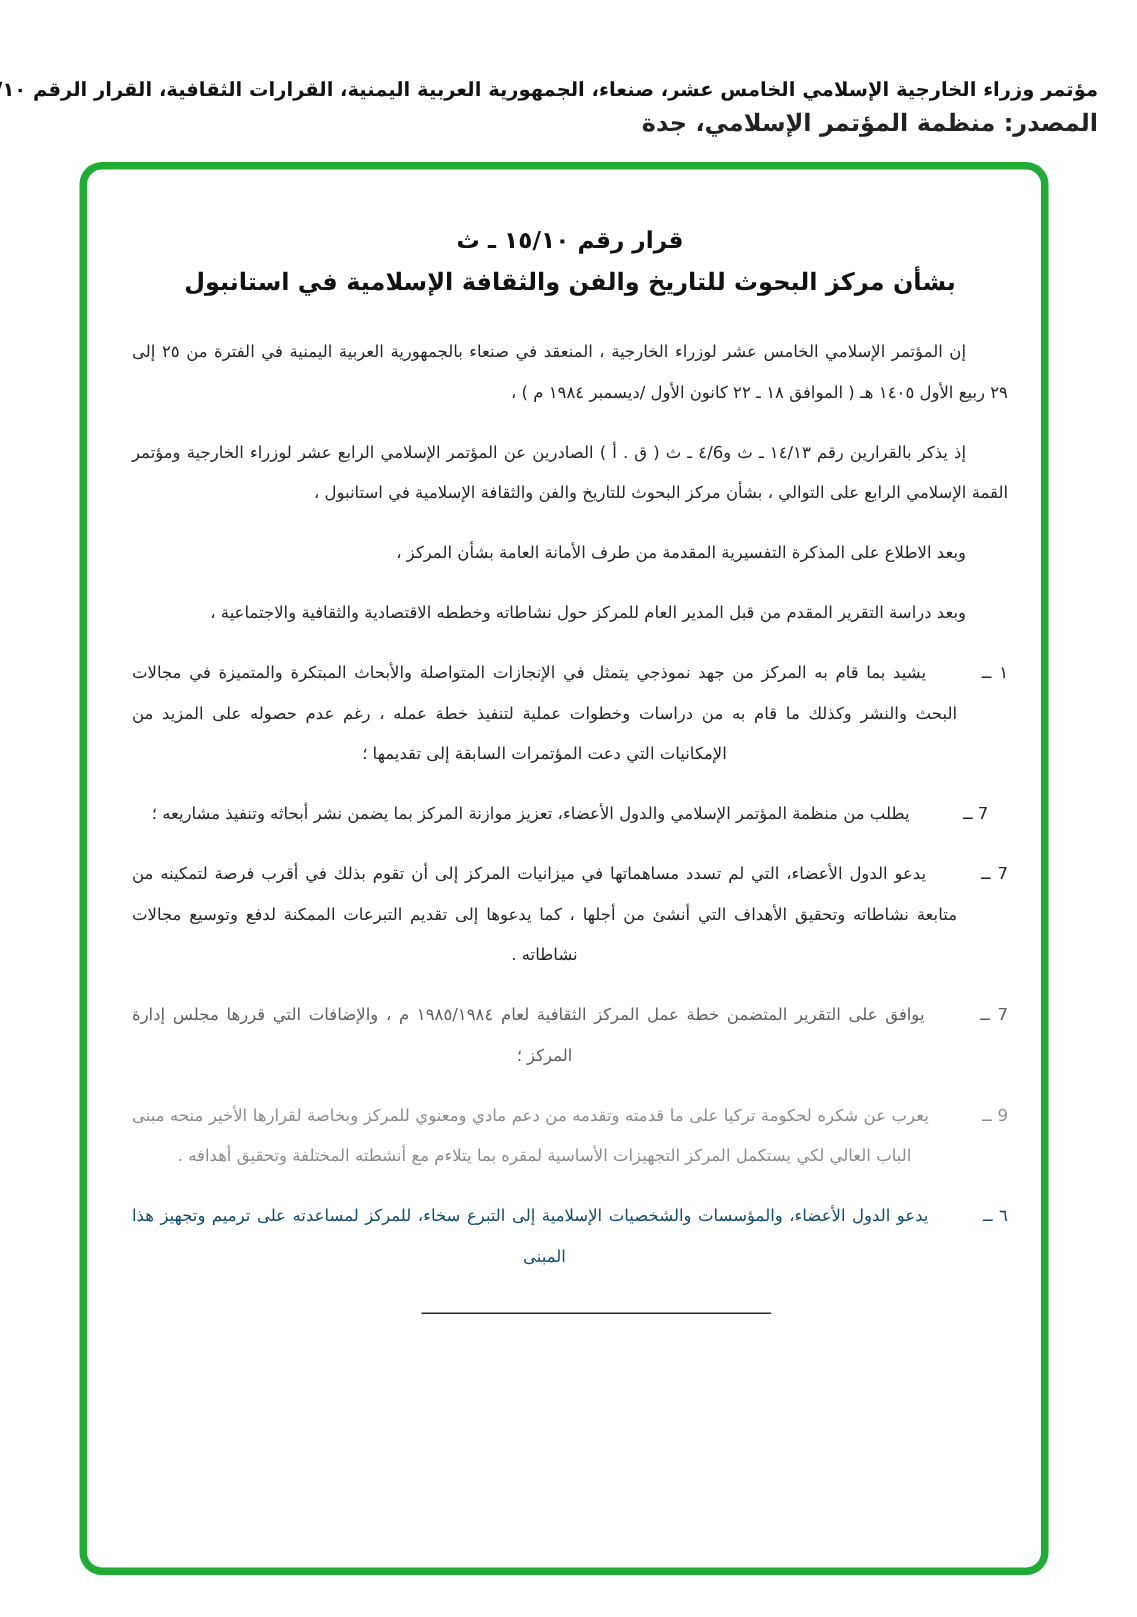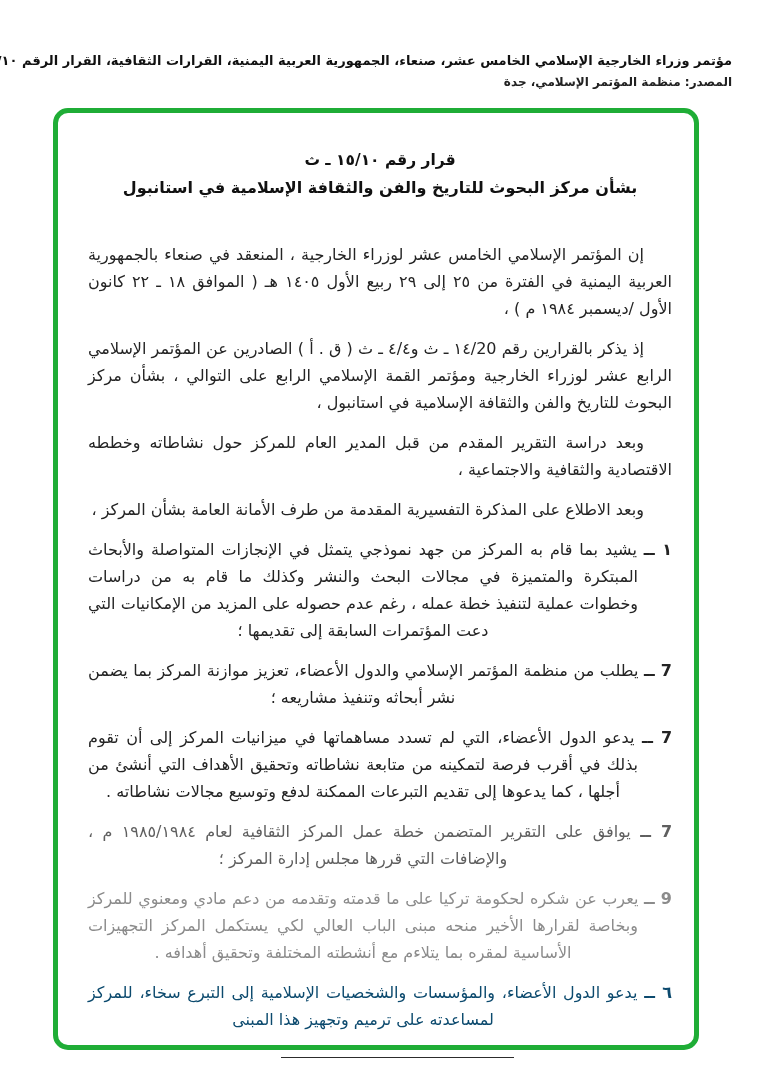--- a/index.html
+++ b/index.html
@@ -17,21 +17,21 @@
     text-align: right;
   }
   .citation-line {
     font-size: 13px;
     font-weight: bold;
     color: #111;
     white-space: nowrap;
     line-height: 22px;
   }
   .source-line {
-    font-size: 12px;
+    font-size: 16px;
     font-weight: bold;
     color: #222;
     text-align: right;
     padding-left: 300px; 
     line-height: 16px;
     margin-top: 2px;
   }
   .source-line .inner { display: inline-block; direction: rtl; }
 
   
@@ -54,39 +54,39 @@
     font-size: 15.5px;
     font-weight: bold;
     color: #111;
     margin-bottom: 9px;
   }
   .res-subject {
     text-align: center;
     font-size: 16px;
     font-weight: bold;
     color: #111;
-    margin-bottom: 44px;
+    margin-bottom: 24px;
   }
 
   .para, .item {
-    font-size: 16px;
+    font-size: 11px;
     line-height: 27px;
     text-align: justify;
     text-align-last: right;
     margin-bottom: 13px;
     color: #242424;
   }
   .para { text-indent: 28px; }
 
   .item {
     padding-right: 34px;
     text-indent: -34px;
     text-align-last: center;
   }
-  .item .num { font-weight: bold; }
+  .item .num { font-weight: normal; margin-left: 32px; }
 
   .item.faded-1 { color: #5f5f5f; }
   .item.faded-2 { color: #8b8b8b; }
   .item.faded-3 { color: #0c4a6e; }
 
   .end-rule {
     width: 233px;
     height: 0;
     border: none;
     border-top: 1.5px solid #2c2c2c;
@@ -107,23 +107,23 @@
   </div>
 
   <div class="doc-frame">
     <div class="doc-inner">
 
       <div class="res-number">قرار رقم ١٥/١٠ ـ ث</div>
 
       <div class="res-subject">بشأن مركز البحوث للتاريخ والفن والثقافة الإسلامية في استانبول</div>
 
       <p class="para">إن المؤتمر الإسلامي الخامس عشر لوزراء الخارجية ، المنعقد في صنعاء بالجمهورية العربية اليمنية في الفترة من ٢٥ إلى ٢٩ ربيع الأول ١٤٠٥ هـ ( الموافق ١٨ ـ ٢٢ كانون الأول /ديسمبر ١٩٨٤ م ) ،</p>
-      <p class="para">إذ يذكر بالقرارين رقم ١٤/20 ـ ث و٤/٤ ـ ث ( ق . أ ) الصادرين عن المؤتمر الإسلامي الرابع عشر لوزراء الخارجية ومؤتمر القمة الإسلامي الرابع على التوالي ، بشأن مركز البحوث للتاريخ والفن والثقافة الإسلامية في استانبول ،</p>
+      <p class="para">إذ يذكر بالقرارين رقم ١٤/١٣ ـ ث و٤/6 ـ ث ( ق . أ ) الصادرين عن المؤتمر الإسلامي الرابع عشر لوزراء الخارجية ومؤتمر القمة الإسلامي الرابع على التوالي ، بشأن مركز البحوث للتاريخ والفن والثقافة الإسلامية في استانبول ،</p>
+      <p class="para">وبعد الاطلاع على المذكرة التفسيرية المقدمة من طرف الأمانة العامة بشأن المركز ،</p>
       <p class="para">وبعد دراسة التقرير المقدم من قبل المدير العام للمركز حول نشاطاته وخططه الاقتصادية والثقافية والاجتماعية ،</p>
-      <p class="para">وبعد الاطلاع على المذكرة التفسيرية المقدمة من طرف الأمانة العامة بشأن المركز ،</p>
 
       <div class="item">
         <span class="num">١ ــ</span>
         <span>يشيد بما قام به المركز من جهد نموذجي يتمثل في الإنجازات المتواصلة والأبحاث المبتكرة والمتميزة في مجالات البحث والنشر وكذلك ما قام به من دراسات وخطوات عملية لتنفيذ خطة عمله ، رغم عدم حصوله على المزيد من الإمكانيات التي دعت المؤتمرات السابقة إلى تقديمها ؛</span>
       </div>
 
       <div class="item">
         <span class="num">7 ــ</span>
         <span>يطلب من منظمة المؤتمر الإسلامي والدول الأعضاء، تعزيز موازنة المركز بما يضمن نشر أبحاثه وتنفيذ مشاريعه ؛</span>
       </div>

